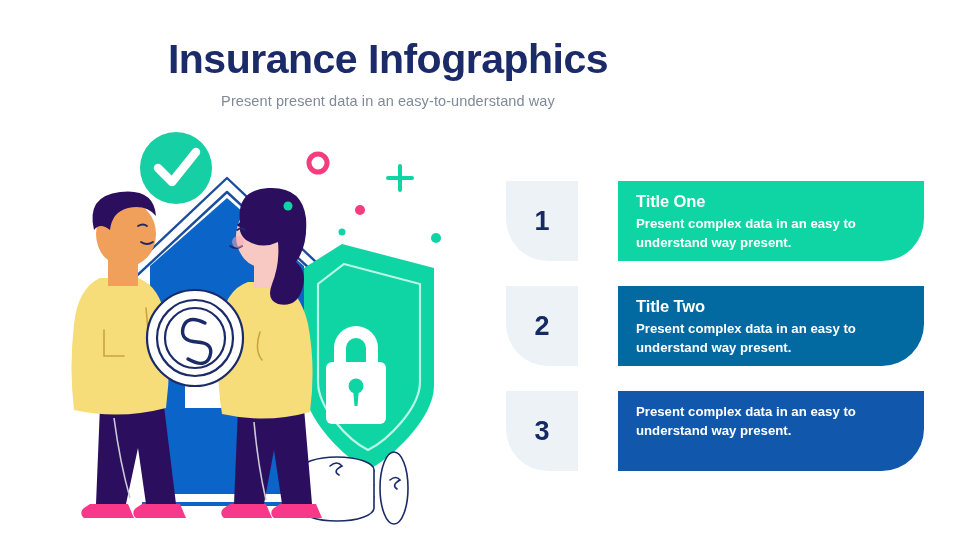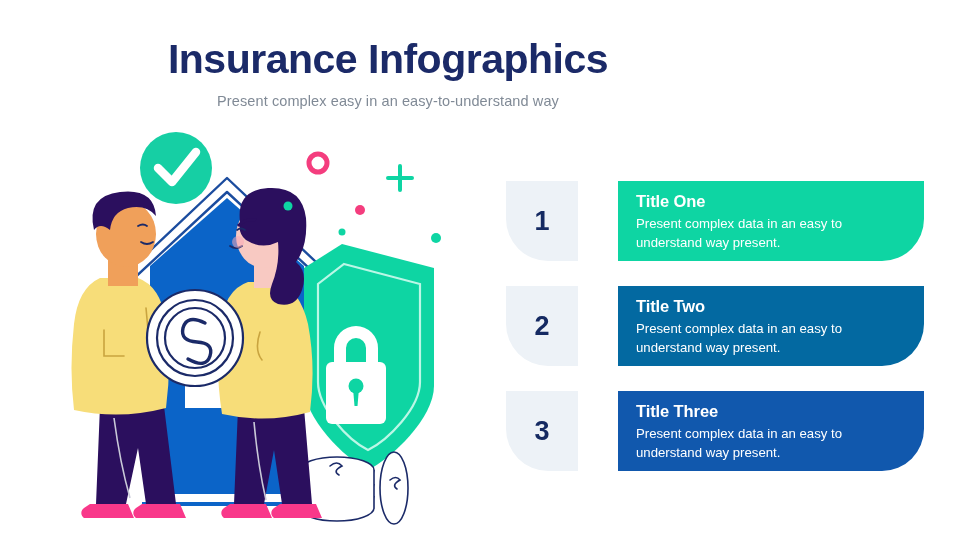--- a/index.html
+++ b/index.html
@@ -91,41 +91,41 @@
     font-weight: bold;
     line-height: 1.2;
     margin: 0 0 2px 0;
     letter-spacing: -0.1px;
   }
   .card-desc {
     font-size: 13.2px;
     line-height: 1.46;
     margin: 0;
     max-width: 290px;
-    font-weight: normal;
+    font-weight: bold;
   }
 
   
   .illustration {
     position: absolute;
     left: 42px;
     top: 118px;
     width: 450px;
     height: 410px;
   }
   .illustration svg { display: block; }
 </style>
 </head>
 <body>
 
 <div class="slide">
 
   <div class="header">
     <h1 class="title" style="color: rgb(27, 42, 104);">Insurance Infographics</h1>
-    <p class="subtitle" style="color: rgb(128, 138, 150);">Present complex easy in an easy-to-understand way</p>
+    <p class="subtitle" style="color: rgb(128, 138, 150);">Present present data in an easy-to-understand way</p>
   </div>
 
   <div class="illustration">
     <svg width="450" height="410" viewBox="0 0 450 410" xmlns="http://www.w3.org/2000/svg">
 
       <g>
         <path d="M60 178 L185 60 L310 178 L310 190 L185 74 L60 190 Z" fill="#ffffff" stroke="#1b4c9e" stroke-width="2.4" stroke-linejoin="round"></path>
       </g>
 
       <g>
@@ -267,19 +267,18 @@
         <p class="card-title">Title Two</p>
         <p class="card-desc">Present complex data in an easy to understand way present.</p>
       </div>
     </div>
 
     <div class="card">
       <div class="card-num" style="background: rgb(237, 242, 247);">
         <span style="color: rgb(21, 42, 98);">3</span>
       </div>
       <div class="card-body" style="background:#1158ad">
-        <p class="card-title">Title Three</p>
         <p class="card-desc">Present complex data in an easy to understand way present.</p>
       </div>
     </div>
 
   </div>
 </div>
 
 </body></html>

